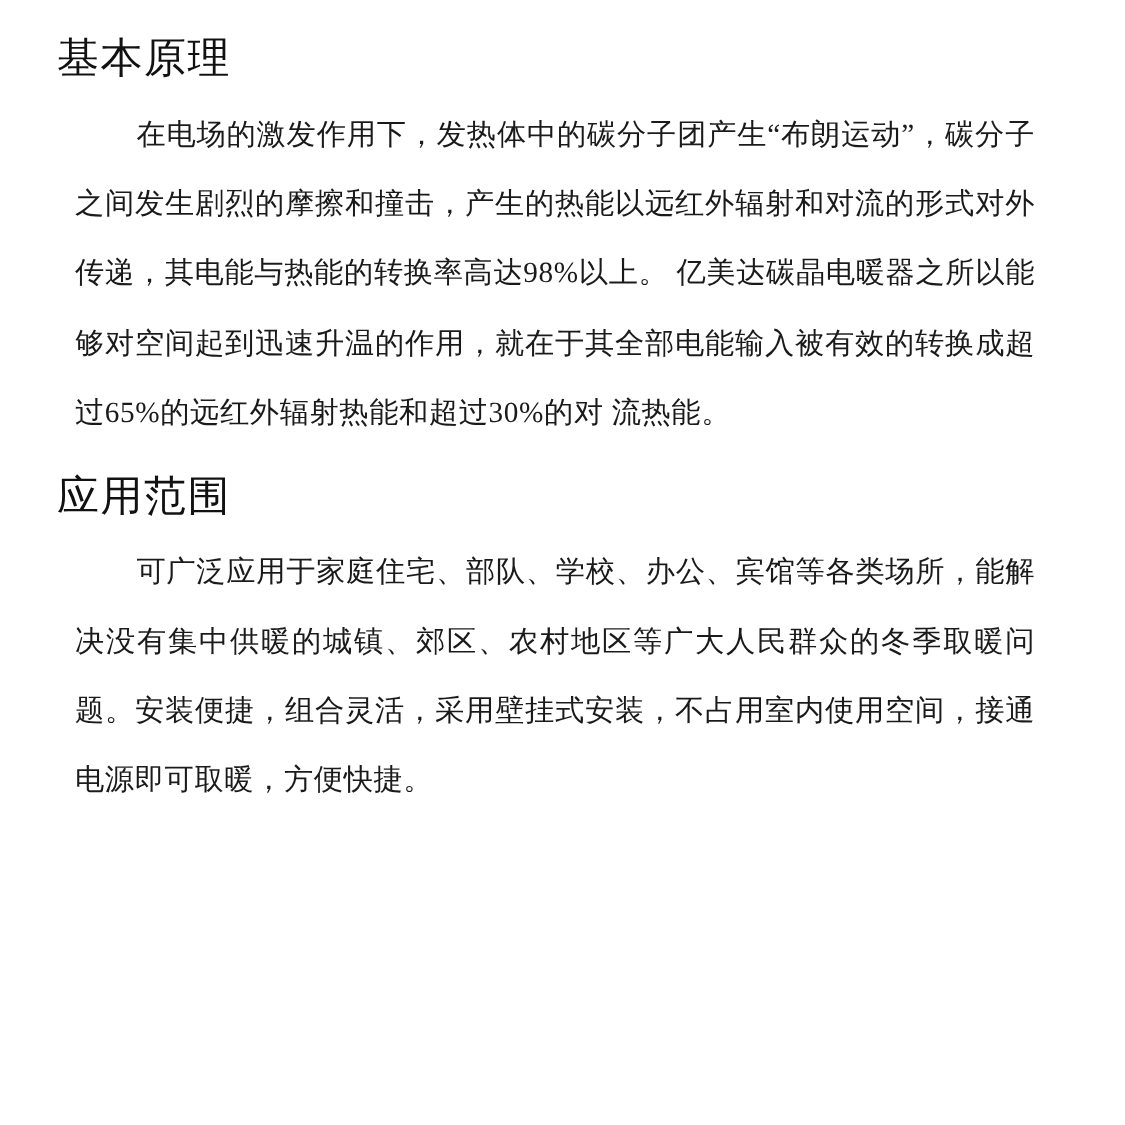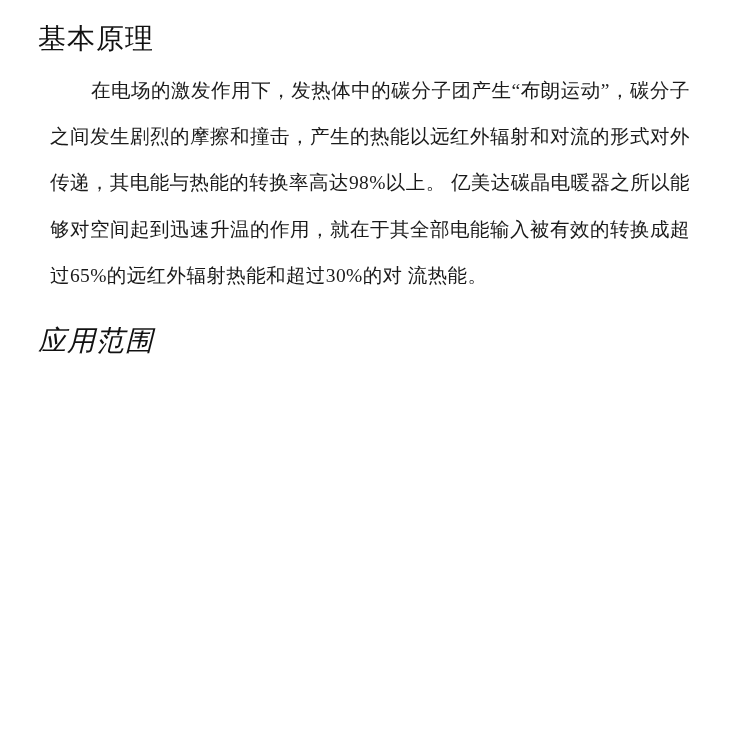--- a/index.html
+++ b/index.html
@@ -27,23 +27,22 @@
     font-weight: normal;
     line-height: 1.2;
     color: #111111;
     margin: 0 0 4px 0;
     letter-spacing: 1px;
   }
   .heading-1 {
     margin-top: 12px;
   }
   .heading-2 {
-    margin-top: 10px;
+    margin-top: 0;
     margin-bottom: 2px;
-    font-style: italic;
   }
   .body-para {
     font-size: 19.5px;
     line-height: 2.38;
     text-align: justify;
     text-justify: inter-ideograph;
     color: #1a1a1a;
     margin: 12px;
     text-indent: 0;
     letter-spacing: 0.4px;
@@ -61,14 +60,15 @@
 <div class="page">
 
   <h1 class="section-heading heading-1">基本原理</h1>
 
   <p class="body-para indented">在电场的激发作用下，发热体中的碳分子团产生“布朗运动”，碳分子之间发生剧烈的摩擦和撞击，产生的热能以远红外辐射和对流的形式对外传递，其电能与热能的转换率高达98%以上。 亿美达碳晶电暖器之所以能够对空间起到迅速升温的作用，就在于其全部电能输入被有效的转换成超过65%的远红外辐射热能和超过30%的对 流热能。</p>
 
   <div class="spacer-sm"></div>
 
   <h1 class="section-heading heading-2">应用范围</h1>
 
+  <p class="body-para indented">可广泛应用于家庭住宅、部队、学校、办公、宾馆等各类场所，能解决没有集中供暖的城镇、郊区、农村地区等广大人民群众的冬季取暖问题。安装便捷，组合灵活，采用壁挂式安装，不占用室内使用空间，接通电源即可取暖，方便快捷。</p>
 
 </div>
 
 </body></html>

